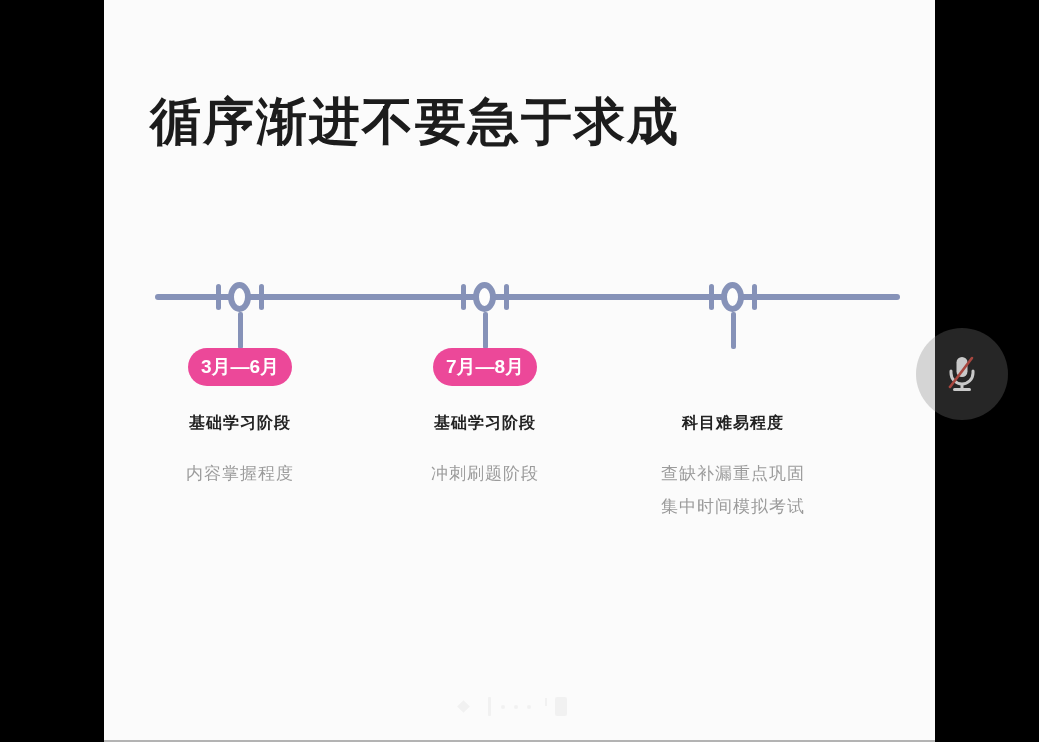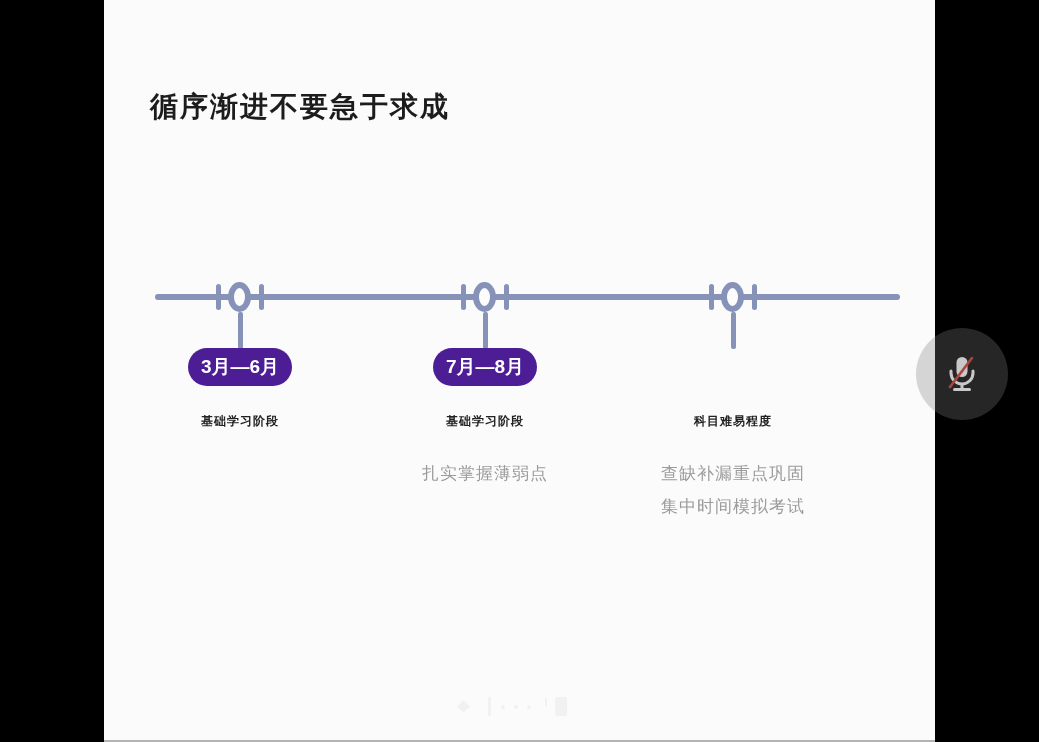--- a/index.html
+++ b/index.html
@@ -8,21 +8,21 @@
   #page { position:relative; width:1039px; height:742px; background:#000; }
 
   .letterbox { position:absolute; top:0; height:742px; background:#000; }
   #bar-left { left:0; width:104px; }
   #bar-right { right:0; width:104px; }
 
   .slide { position:absolute; left:104px; top:0; width:831px; height:742px; background:#fbfbfb; }
 
   .slide-title {
     position:absolute; left:46px; top:88px;
-    font-size:28px; font-weight:900; color:#1c1c1c; letter-spacing:2px;
+    font-size:51px; font-weight:900; color:#1c1c1c; letter-spacing:2px;
     font-family:"Liberation Sans","DejaVu Sans",sans-serif;
   }
 
   .timeline-axis {
     position:absolute; left:51px; top:294px; width:745px; height:6px;
     background:#8692b8; border-radius:3px;
   }
 
   .phase { position:absolute; top:282px; width:220px; height:280px; }
   #phase-1 { left:26px; }
@@ -41,29 +41,29 @@
     background:#fdfdfd; border:6px solid #8692b8; border-radius:50%;
   }
 
   .stem {
     position:absolute; left:108px; top:30px; width:5px; height:37px;
     background:#8692b8; border-radius:2px;
   }
 
   .date-badge {
     position:absolute; top:66px; height:38px; line-height:38px;
-    background:#4c1d95; border-radius:19px;
+    background:#ec4899; border-radius:19px;
     color:#ffffff; font-size:19px; font-weight:bold; text-align:center;
   }
   #phase-1 .date-badge, #phase-2 .date-badge { left:58px; width:104px; }
   #phase-3 .date-badge { left:54px; width:112px; }
 
   .phase-name {
     position:absolute; top:131px; left:0; width:220px; text-align:center;
-    font-size:12px; font-weight:bold; color:#222; letter-spacing:1px;
+    font-size:16px; font-weight:bold; color:#222; letter-spacing:1px;
   }
 
   .phase-details {
     position:absolute; top:175px; left:0; width:220px; text-align:center;
     font-size:17px; color:#9b9b9b; line-height:33px; letter-spacing:1px;
   }
 
   
   .mic-button {
     position:absolute; left:916px; top:328px; width:92px; height:92px;
@@ -101,32 +101,33 @@
     <div class="timeline-axis"></div>
 
     <div id="phase-1" class="phase">
       <div class="tick left"></div>
       <div class="tick right"></div>
       <div class="node-circle"></div>
       <div class="stem"></div>
       <div class="date-badge">3月—6月</div>
       <div class="phase-name">基础学习阶段</div>
       <div class="phase-details">
+        <div>内容掌握程度</div>
       </div>
     </div>
 
     <div id="phase-2" class="phase">
       <div class="tick left"></div>
       <div class="tick right"></div>
       <div class="node-circle"></div>
       <div class="stem"></div>
       <div class="date-badge">7月—8月</div>
       <div class="phase-name">基础学习阶段</div>
       <div class="phase-details">
-        <div>扎实掌握薄弱点</div>
+        <div>冲刺刷题阶段</div>
       </div>
     </div>
 
     <div id="phase-3" class="phase">
       <div class="tick left"></div>
       <div class="tick right"></div>
       <div class="node-circle"></div>
       <div class="stem"></div>
       <div class="phase-name">科目难易程度</div>
       <div class="phase-details">

